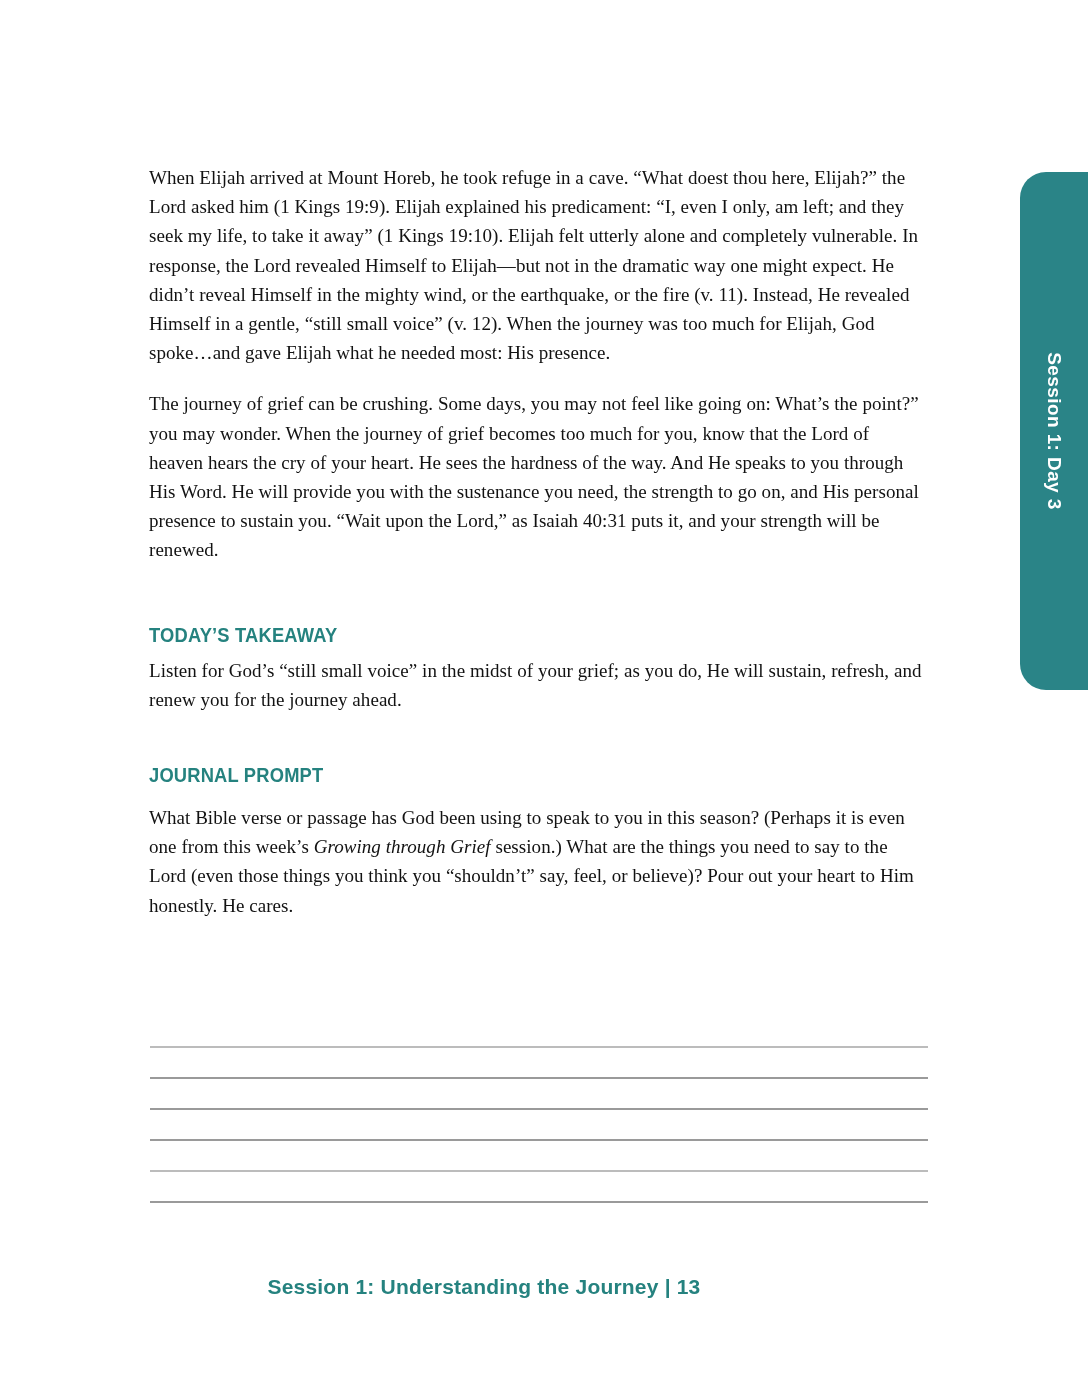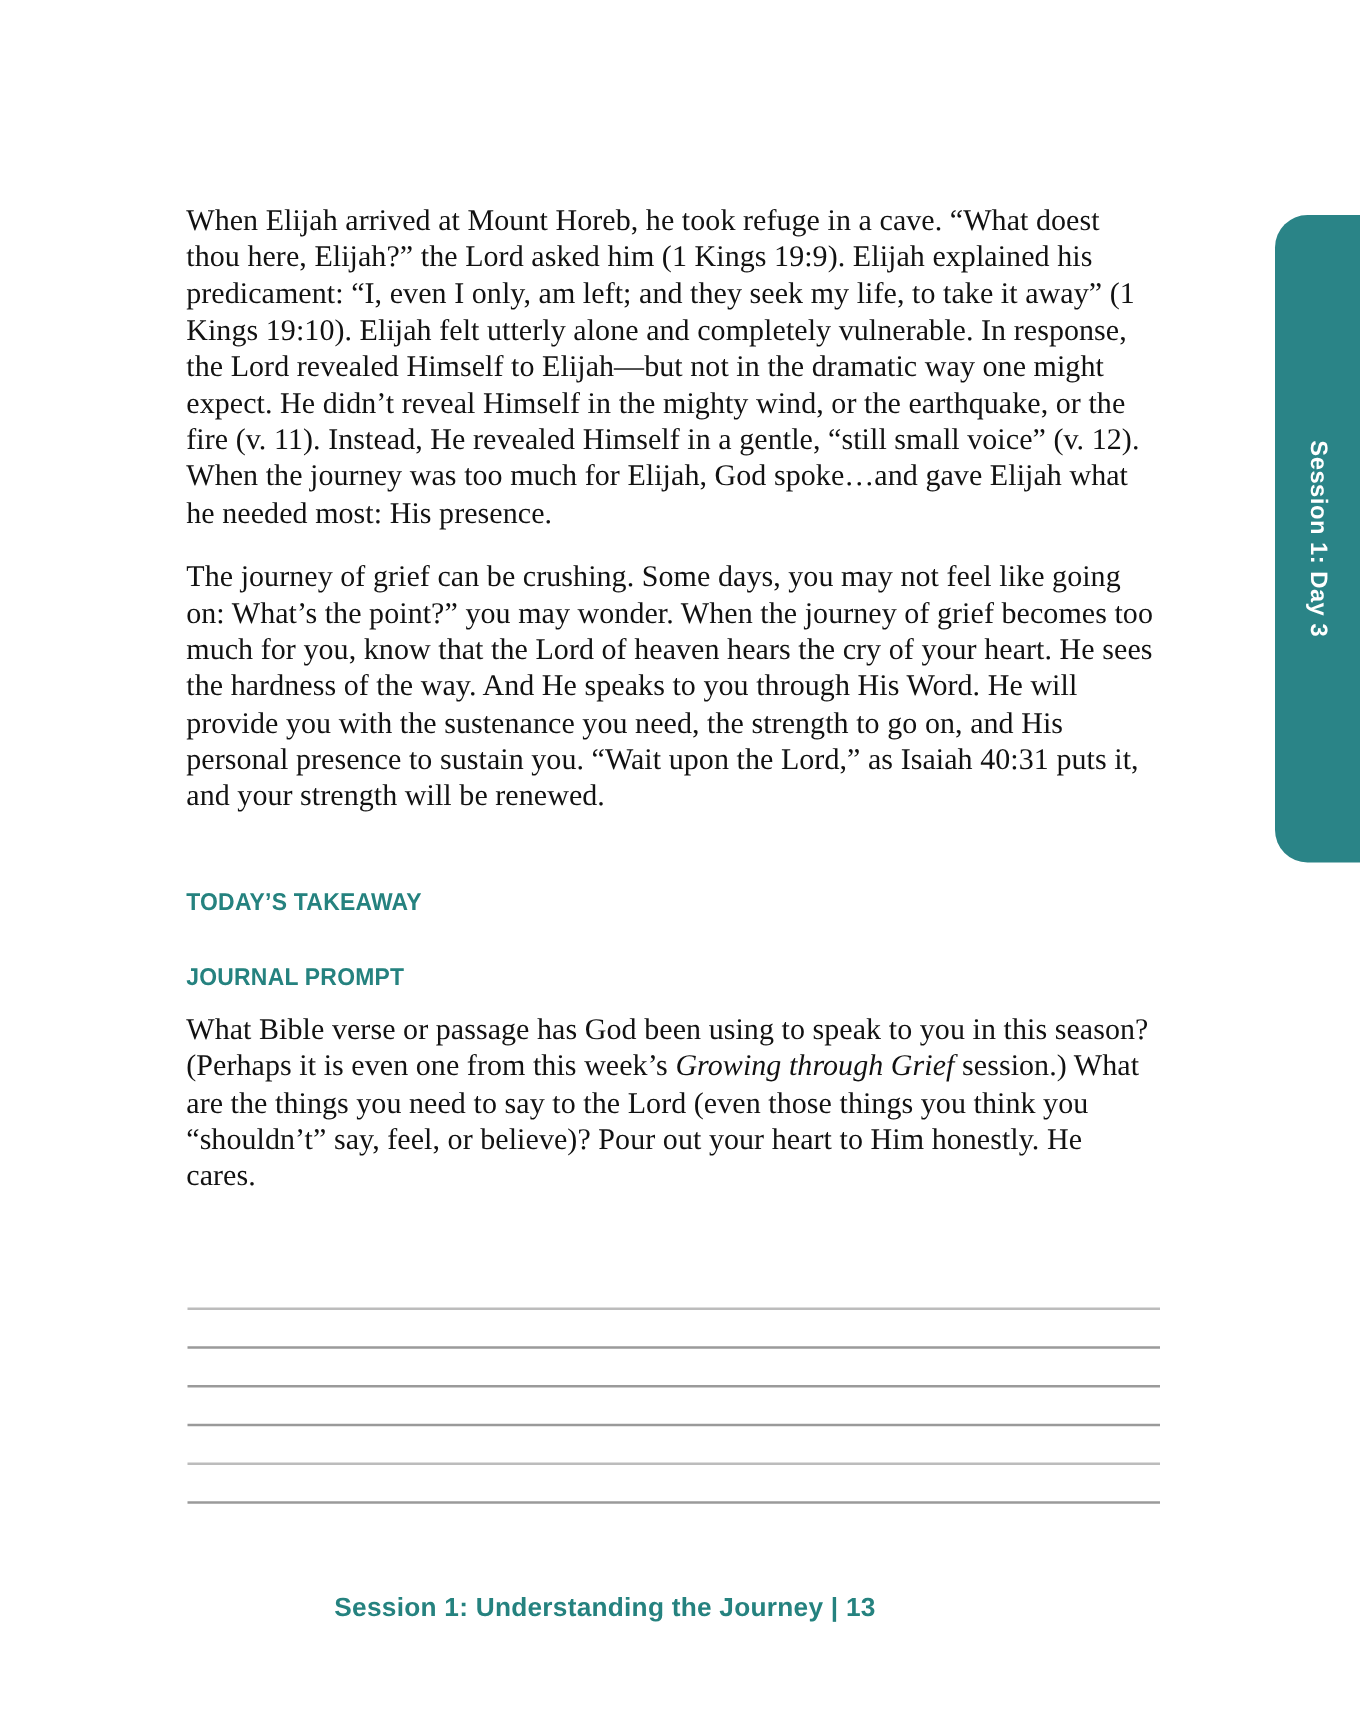--- a/index.html
+++ b/index.html
@@ -49,21 +49,21 @@
   
   #content {
     position: absolute;
     left: 149px;
     top: 163px;
     width: 778px;
   }
 
   p.body-par {
     margin: 0 0 22px 0;
-    font-size: 24px;
+    font-size: 19px;
     line-height: 29.2px;
     color: #121212;
     text-align: left;
     hyphens: none;
     letter-spacing: 0.05px;
   }
   p.body-par:last-child { margin-bottom: 0; margin-top: 16px; }
 
   .section-heading {
     font-family: "Liberation Sans", "DejaVu Sans", sans-serif;
@@ -126,20 +126,21 @@
 
     <p class="body-par">When Elijah arrived at Mount Horeb, he took refuge in a cave. “What doest thou here, Elijah?” the Lord asked him (1 Kings 19:9). Elijah explained his predicament: “I, even I only, am left; and they seek my life, to take it away” (1  Kings 19:10). Elijah felt utterly alone and completely vulnerable. In response, the Lord revealed Himself to Elijah—but not in the dramatic way one might expect. He didn’t reveal Himself in the mighty wind, or the earthquake, or the fire (v. 11). Instead, He revealed Himself in a gentle, “still small voice” (v. 12). When the journey was too much for Elijah, God spoke…and gave Elijah what he needed most: His presence.</p>
 
     <p class="body-par">The journey of grief can be crushing. Some days, you may not feel like going on: What’s the point?” you may wonder. When the journey of grief becomes too much for you, know that the Lord of heaven hears the cry of your heart. He sees the hardness of the way. And He speaks to you through His Word. He will provide you with the sustenance you need, the strength to go on, and His personal presence to sustain you. “Wait upon the Lord,” as Isaiah 40:31 puts it, and your strength will be renewed.</p>
 
 
     <div class="block-gap-takeaway"></div>
 
     <div class="section-heading">TODAY’S TAKEAWAY</div>
 
+    <p class="body-par">Listen for God’s “still small voice” in the midst of your grief; as you do, He will sustain, refresh, and renew you for the journey ahead.</p>
 
     <div class="block-gap-journal"></div>
 
     <div class="section-heading">JOURNAL PROMPT</div>
 
     <p class="body-par"><span>What Bible verse or passage has God been using to speak to you in this season? (Perhaps it is even one from this week’s </span><em class="title-italic">Growing through Grief</em><span> session.) What are the things you need to say to the Lord (even those things you think you “shouldn’t” say, feel, or believe)? Pour out your heart to Him honestly. He cares.</span></p>
 
   </div>
 
   <div id="journal-lines">

